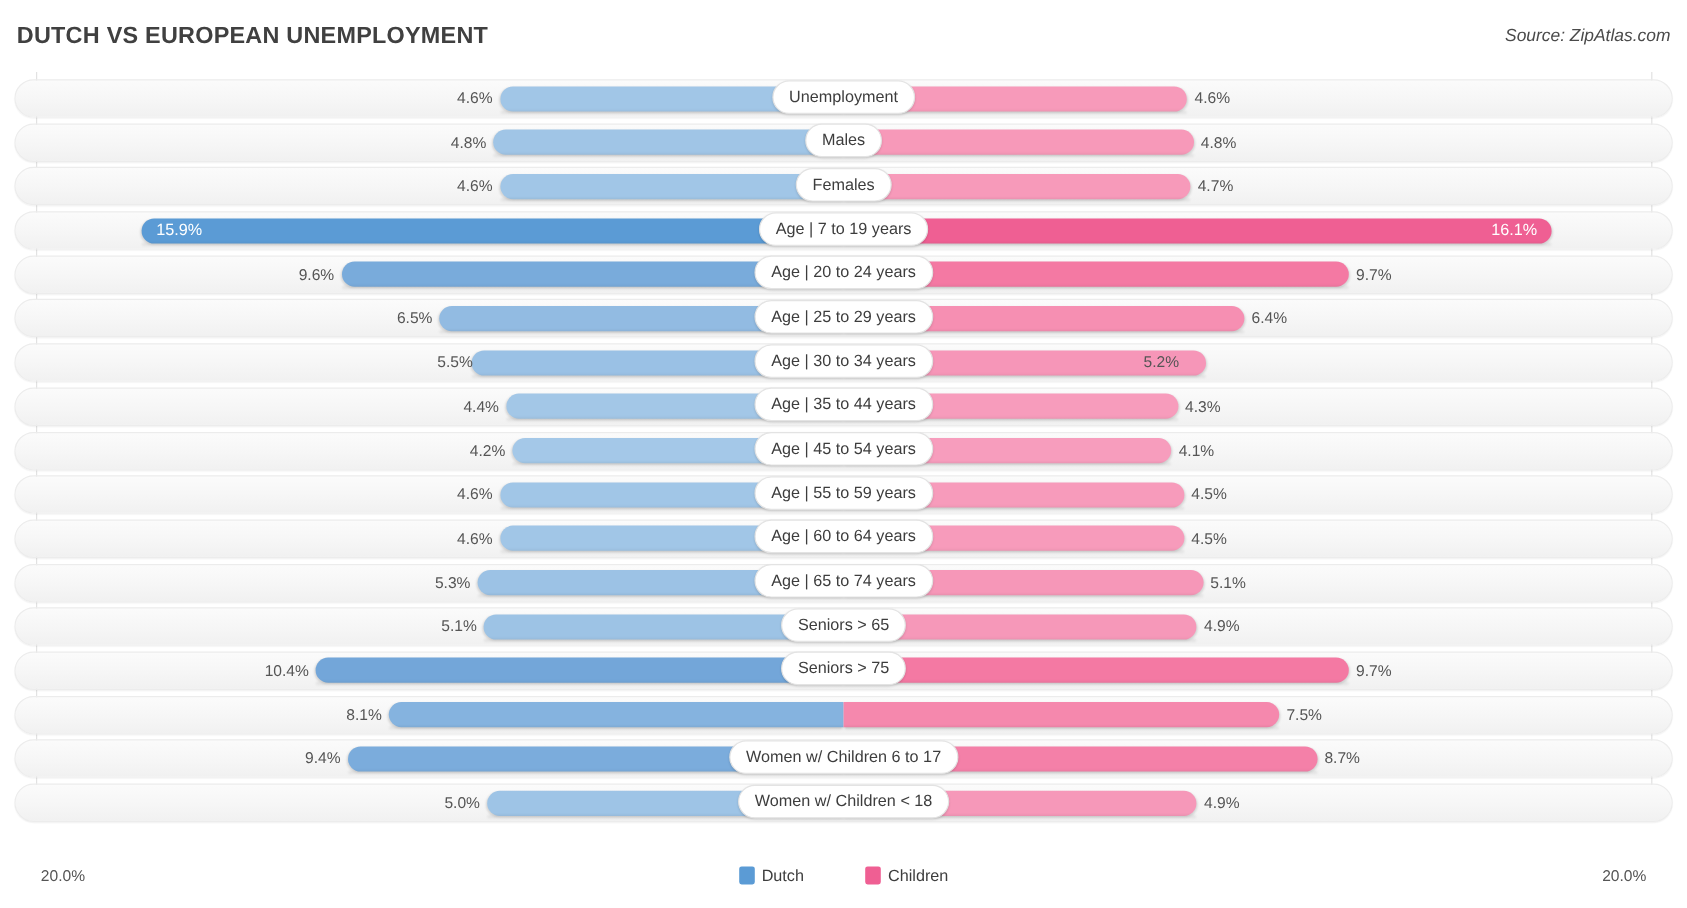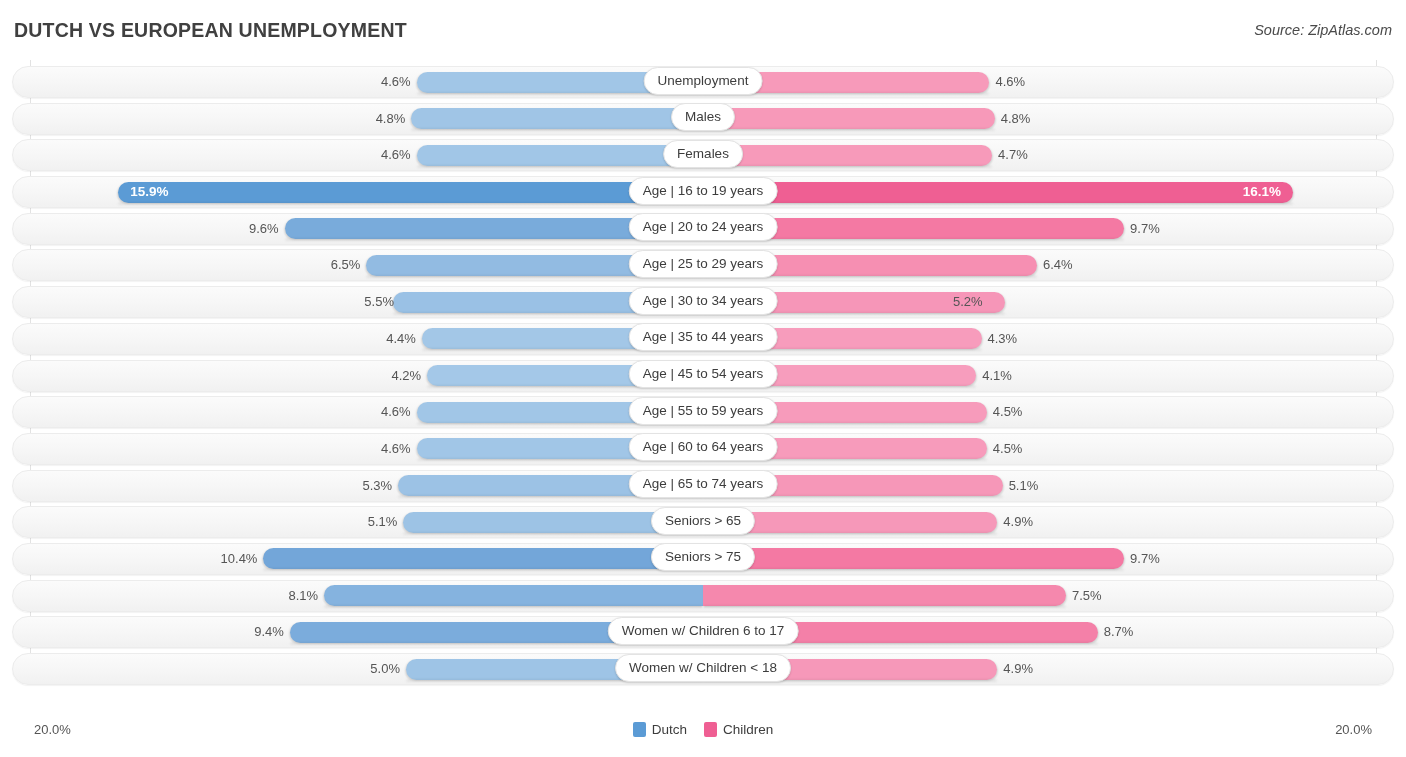--- a/index.html
+++ b/index.html
@@ -63,21 +63,21 @@
     filter:blur(1px);
     border-radius:11px;
   }
   .bar.left{box-shadow:-1px 1px 2px rgba(0,0,0,0.14);}
   .bar.right{box-shadow:1px 1px 2px rgba(0,0,0,0.14);}
 
   .val{
     position:absolute;top:9px;
     font-size:13px;color:#555;white-space:nowrap;line-height:18px;
   }
-  .val.inside{color:#ffffff;font-size:13.5px;font-weight:bold;}
+  .val.inside{color:#ffffff;font-size:13.5px;}
 
   .pill{
     position:absolute;top:2.5px;left:50%;transform:translateX(-50%);
     height:26px;line-height:26px;
     background:#ffffff;
     border:1px solid #e3e3e3;
     border-radius:14px;
     padding:0 13px;
     font-size:13.5px;color:#3d3d3d;
     white-space:nowrap;
@@ -87,21 +87,21 @@
 
   
   .footer{position:absolute;left:0;top:718px;width:1406px;height:39px;}
   .axis{
     position:absolute;top:4px;font-size:13px;color:#555;
   }
   .axis.l{left:34px;}
   .axis.r{right:34px;}
   .legend{
     position:absolute;left:0;right:0;top:4px;
-    display:flex;justify-content:center;align-items:center;gap:4px;
+    display:flex;justify-content:center;align-items:center;gap:21px;
     font-size:13.5px;color:#3d3d3d;
   }
   .lg-item{display:flex;align-items:center;gap:6px;}
   .swatch{width:13px;height:15px;border-radius:2px;display:inline-block;}
   .lg-sep{width:9px;}
 </style>
 </head>
 <body>
 
 <div class="page">
@@ -138,21 +138,21 @@
           <div class="val" style="left: 410.56px; transform: translateX(-100%);">4.6%</div>
           <div class="val" style="left: 998.08px;">4.7%</div>
           <div class="pill">Females</div>
         </div>
         <div class="row">
           <div class="track"></div>
           <div class="bar left" style="left: 118.24px; width: 584.76px; background: rgb(91, 155, 213);"></div>
           <div class="bar right" style="left: 703px; width: 590.04px; background: rgb(239, 95, 147);"></div>
           <div class="val inside" style="left: 130.24px;">15.9%</div>
           <div class="val inside" style="left: 1281.04px; transform: translateX(-100%);">16.1%</div>
-          <div class="pill">Age | 16 to 19 years</div>
+          <div class="pill">Age | 7 to 19 years</div>
         </div>
         <div class="row">
           <div class="track"></div>
           <div class="bar left" style="left: 284.56px; width: 418.44px; background: rgb(121, 171, 219);"></div>
           <div class="bar right" style="left: 703px; width: 421.08px; background: rgb(244, 121, 163);"></div>
           <div class="val" style="left: 278.56px; transform: translateX(-100%);">9.6%</div>
           <div class="val" style="left: 1130.08px;">9.7%</div>
           <div class="pill">Age | 20 to 24 years</div>
         </div>
         <div class="row">

